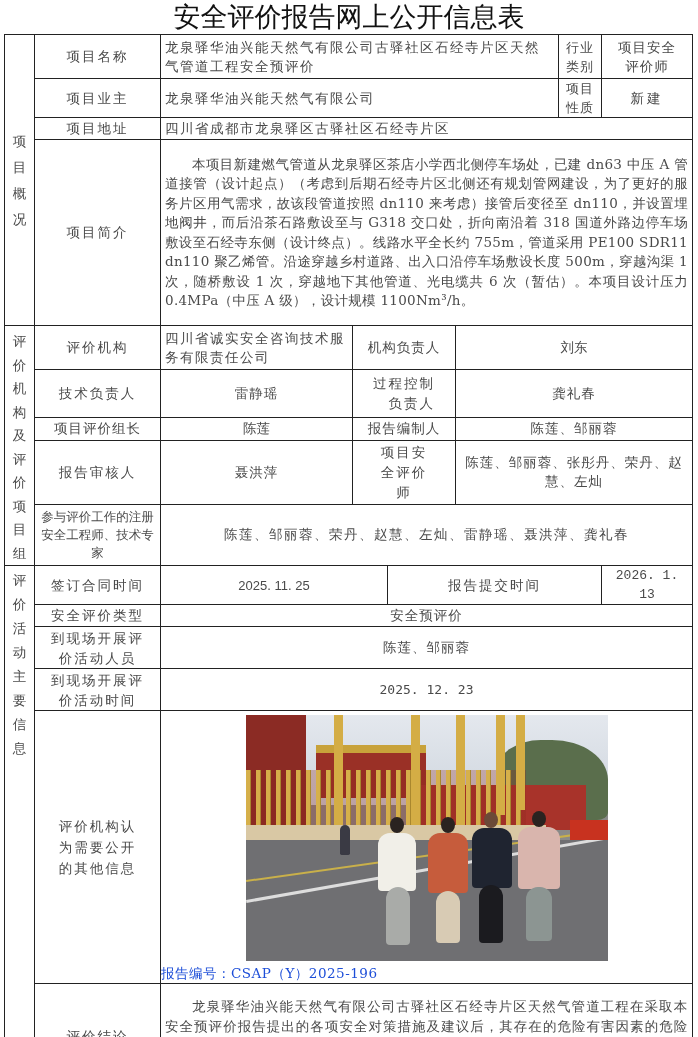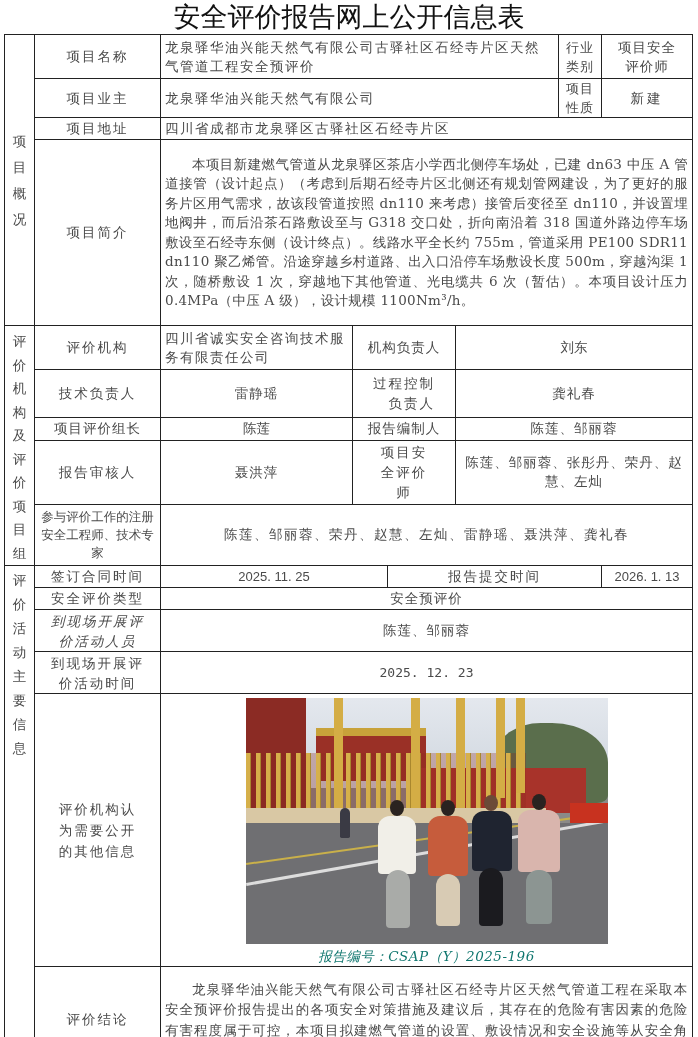--- a/index.html
+++ b/index.html
@@ -29,21 +29,21 @@
                   background:repeating-linear-gradient(90deg,#d6b04a 0 4px,#a9872e 4px 5px,rgba(140,40,30,0.3) 5px 10px); }
   .photo .pillar { position:absolute; top:0; width:9px; background:#d4ad45; }
   .photo .trees { position:absolute; left:250px; top:25px; width:112px; height:80px; background:#5a6e4c; border-radius:40% 50% 10% 10%; }
   .photo .base { position:absolute; left:0; top:110px; width:300px; height:25px; background:#d9c8a4; }
   .photo .road { position:absolute; left:0; top:125px; width:100%; height:121px; background:#6f6f72; }
   .photo .line1 { position:absolute; left:0; top:185px; width:420px; height:3px; background:#ddd; transform:rotate(-10deg); transform-origin:0 0; }
   .photo .line2 { position:absolute; left:0; top:165px; width:420px; height:2px; background:#c9b04a; transform:rotate(-8deg); transform-origin:0 0; }
   .photo .person { position:absolute; border-radius:12px 12px 4px 4px; }
   .photo .head { position:absolute; width:14px; height:16px; border-radius:50%; background:#2a2320; }
   .photo .sign { position:absolute; right:0; top:105px; width:38px; height:20px; background:#c8321f; }
-  .caption { display:block; text-align:center; font-size:13.5px; line-height:20px; margin-top:2px; color:#0f766e; letter-spacing:0.5px;font-style:italic; }
+  .caption { display:block; text-align:left; font-size:13.5px; line-height:20px; margin-top:2px; color:#1d4ed8; letter-spacing:0.5px; }
 </style>
 </head>
 <body>
 
 <div class="title">安全评价报告网上公开信息表</div>
 
 <table class="main">
   <colgroup>
     <col style="width:30px">
     <col style="width:126px">
@@ -140,28 +140,28 @@
             <span style="display: block; line-height: 24px;">动</span>
             <span style="display: block; line-height: 24px;">主</span>
             <span style="display: block; line-height: 24px;">要</span>
             <span style="display: block; line-height: 24px;">信</span>
             <span style="display: block; line-height: 24px;">息</span>
           </span>
     </td>
     <td class="lbl">签订合同时间</td>
     <td class="c" colspan="3" style="font-family:Liberation Sans, sans-serif; font-size:13px;">2025. 11. 25</td>
     <td class="lbl" colspan="3">报告提交时间</td>
-    <td class="c" colspan="2" style="font-family:Liberation Sans, sans-serif; font-size:13px;">2026. 1. 13</td>
+    <td class="c" colspan="2" style="font-family:Liberation Mono, monospace; font-size:13px;">2026. 1. 13</td>
   </tr>
   <tr style="height:22px">
     <td class="lbl">安全评价类型</td>
     <td class="c" colspan="8" style="letter-spacing:1px;">安全预评价</td>
   </tr>
   <tr style="height:42px">
-    <td class="lbl" style="padding:0 14px; line-height:20px;font-style:italic;">到现场开展评价活动人员</td>
+    <td class="lbl" style="padding:0 14px; line-height:20px;">到现场开展评价活动人员</td>
     <td class="c" colspan="8" style="letter-spacing:1px;">陈莲、邹丽蓉</td>
   </tr>
   <tr style="height:42px">
     <td class="lbl" style="padding:0 14px; line-height:20px;">到现场开展评价活动时间</td>
     <td class="c" colspan="8" style="font-family:'DejaVu Sans Mono','Liberation Mono',monospace; font-size:13px;">2025. 12. 23</td>
   </tr>
   <tr style="height:272px">
     <td class="lbl" style="padding:0 22px; line-height:21px;">评价机构认为需要公开的其他信息</td>
     <td class="photo-cell" colspan="8">
       <div class="photo" title="现场评价人员合影照片">

